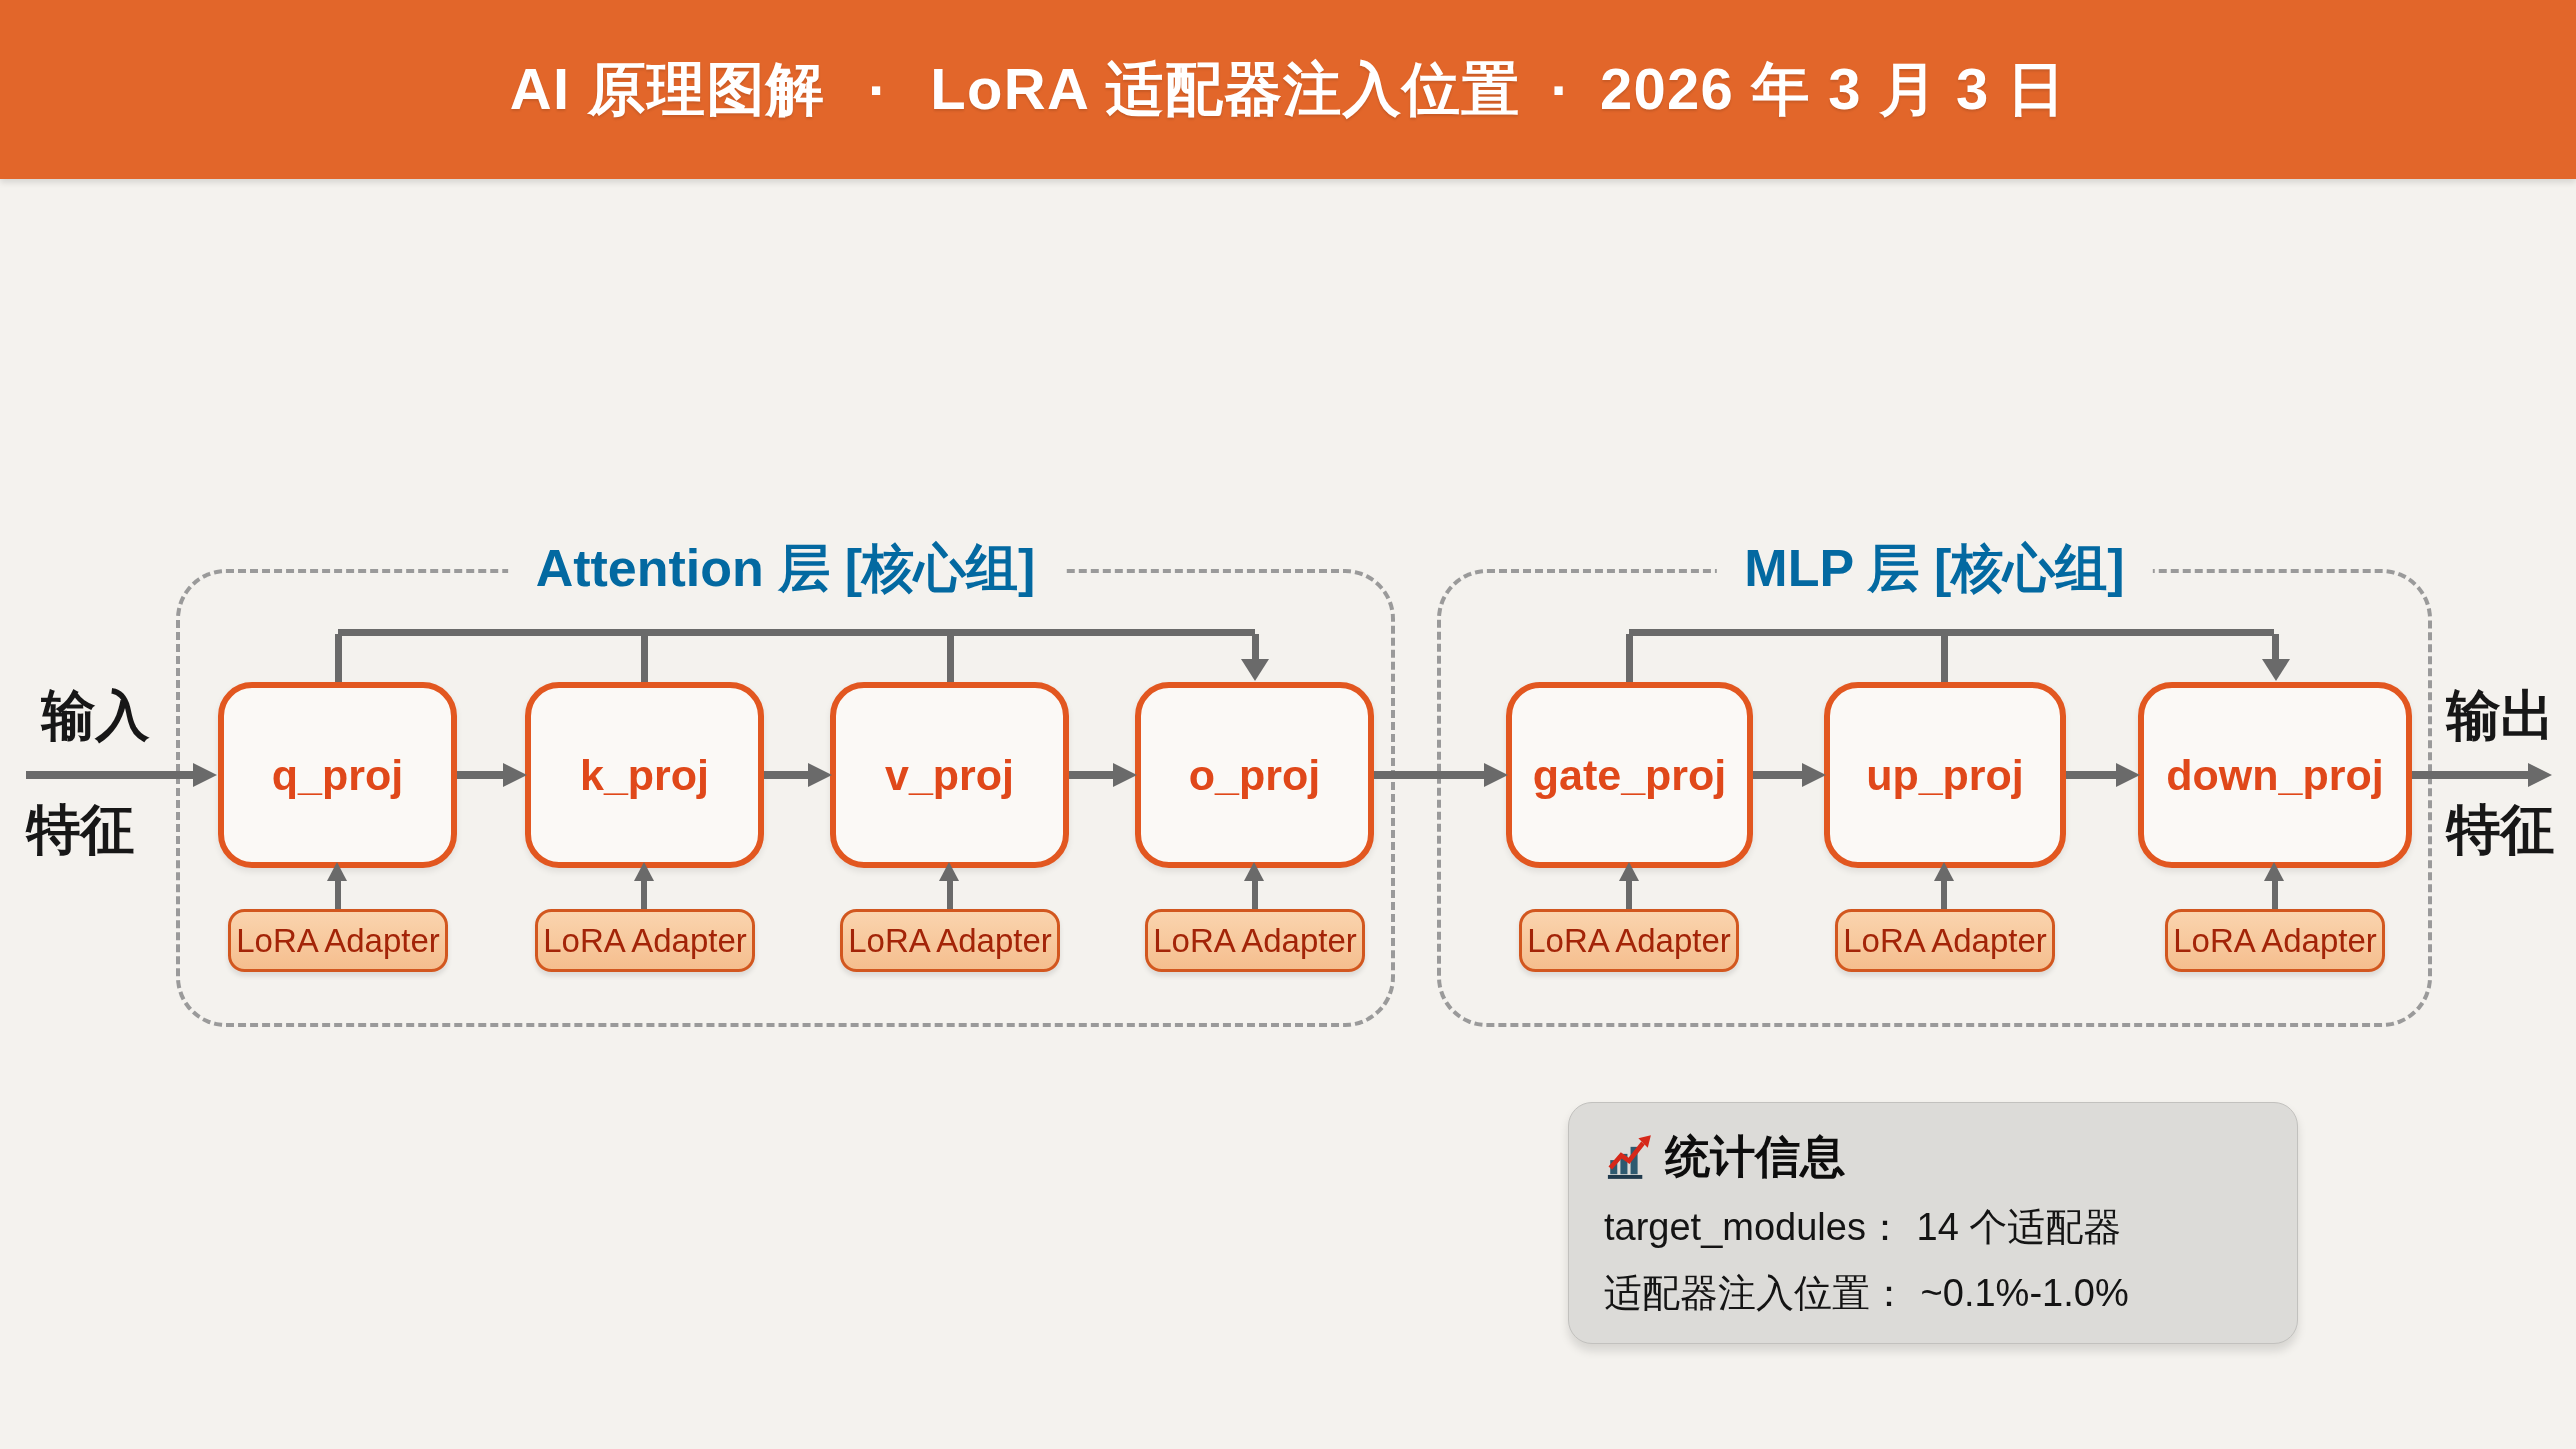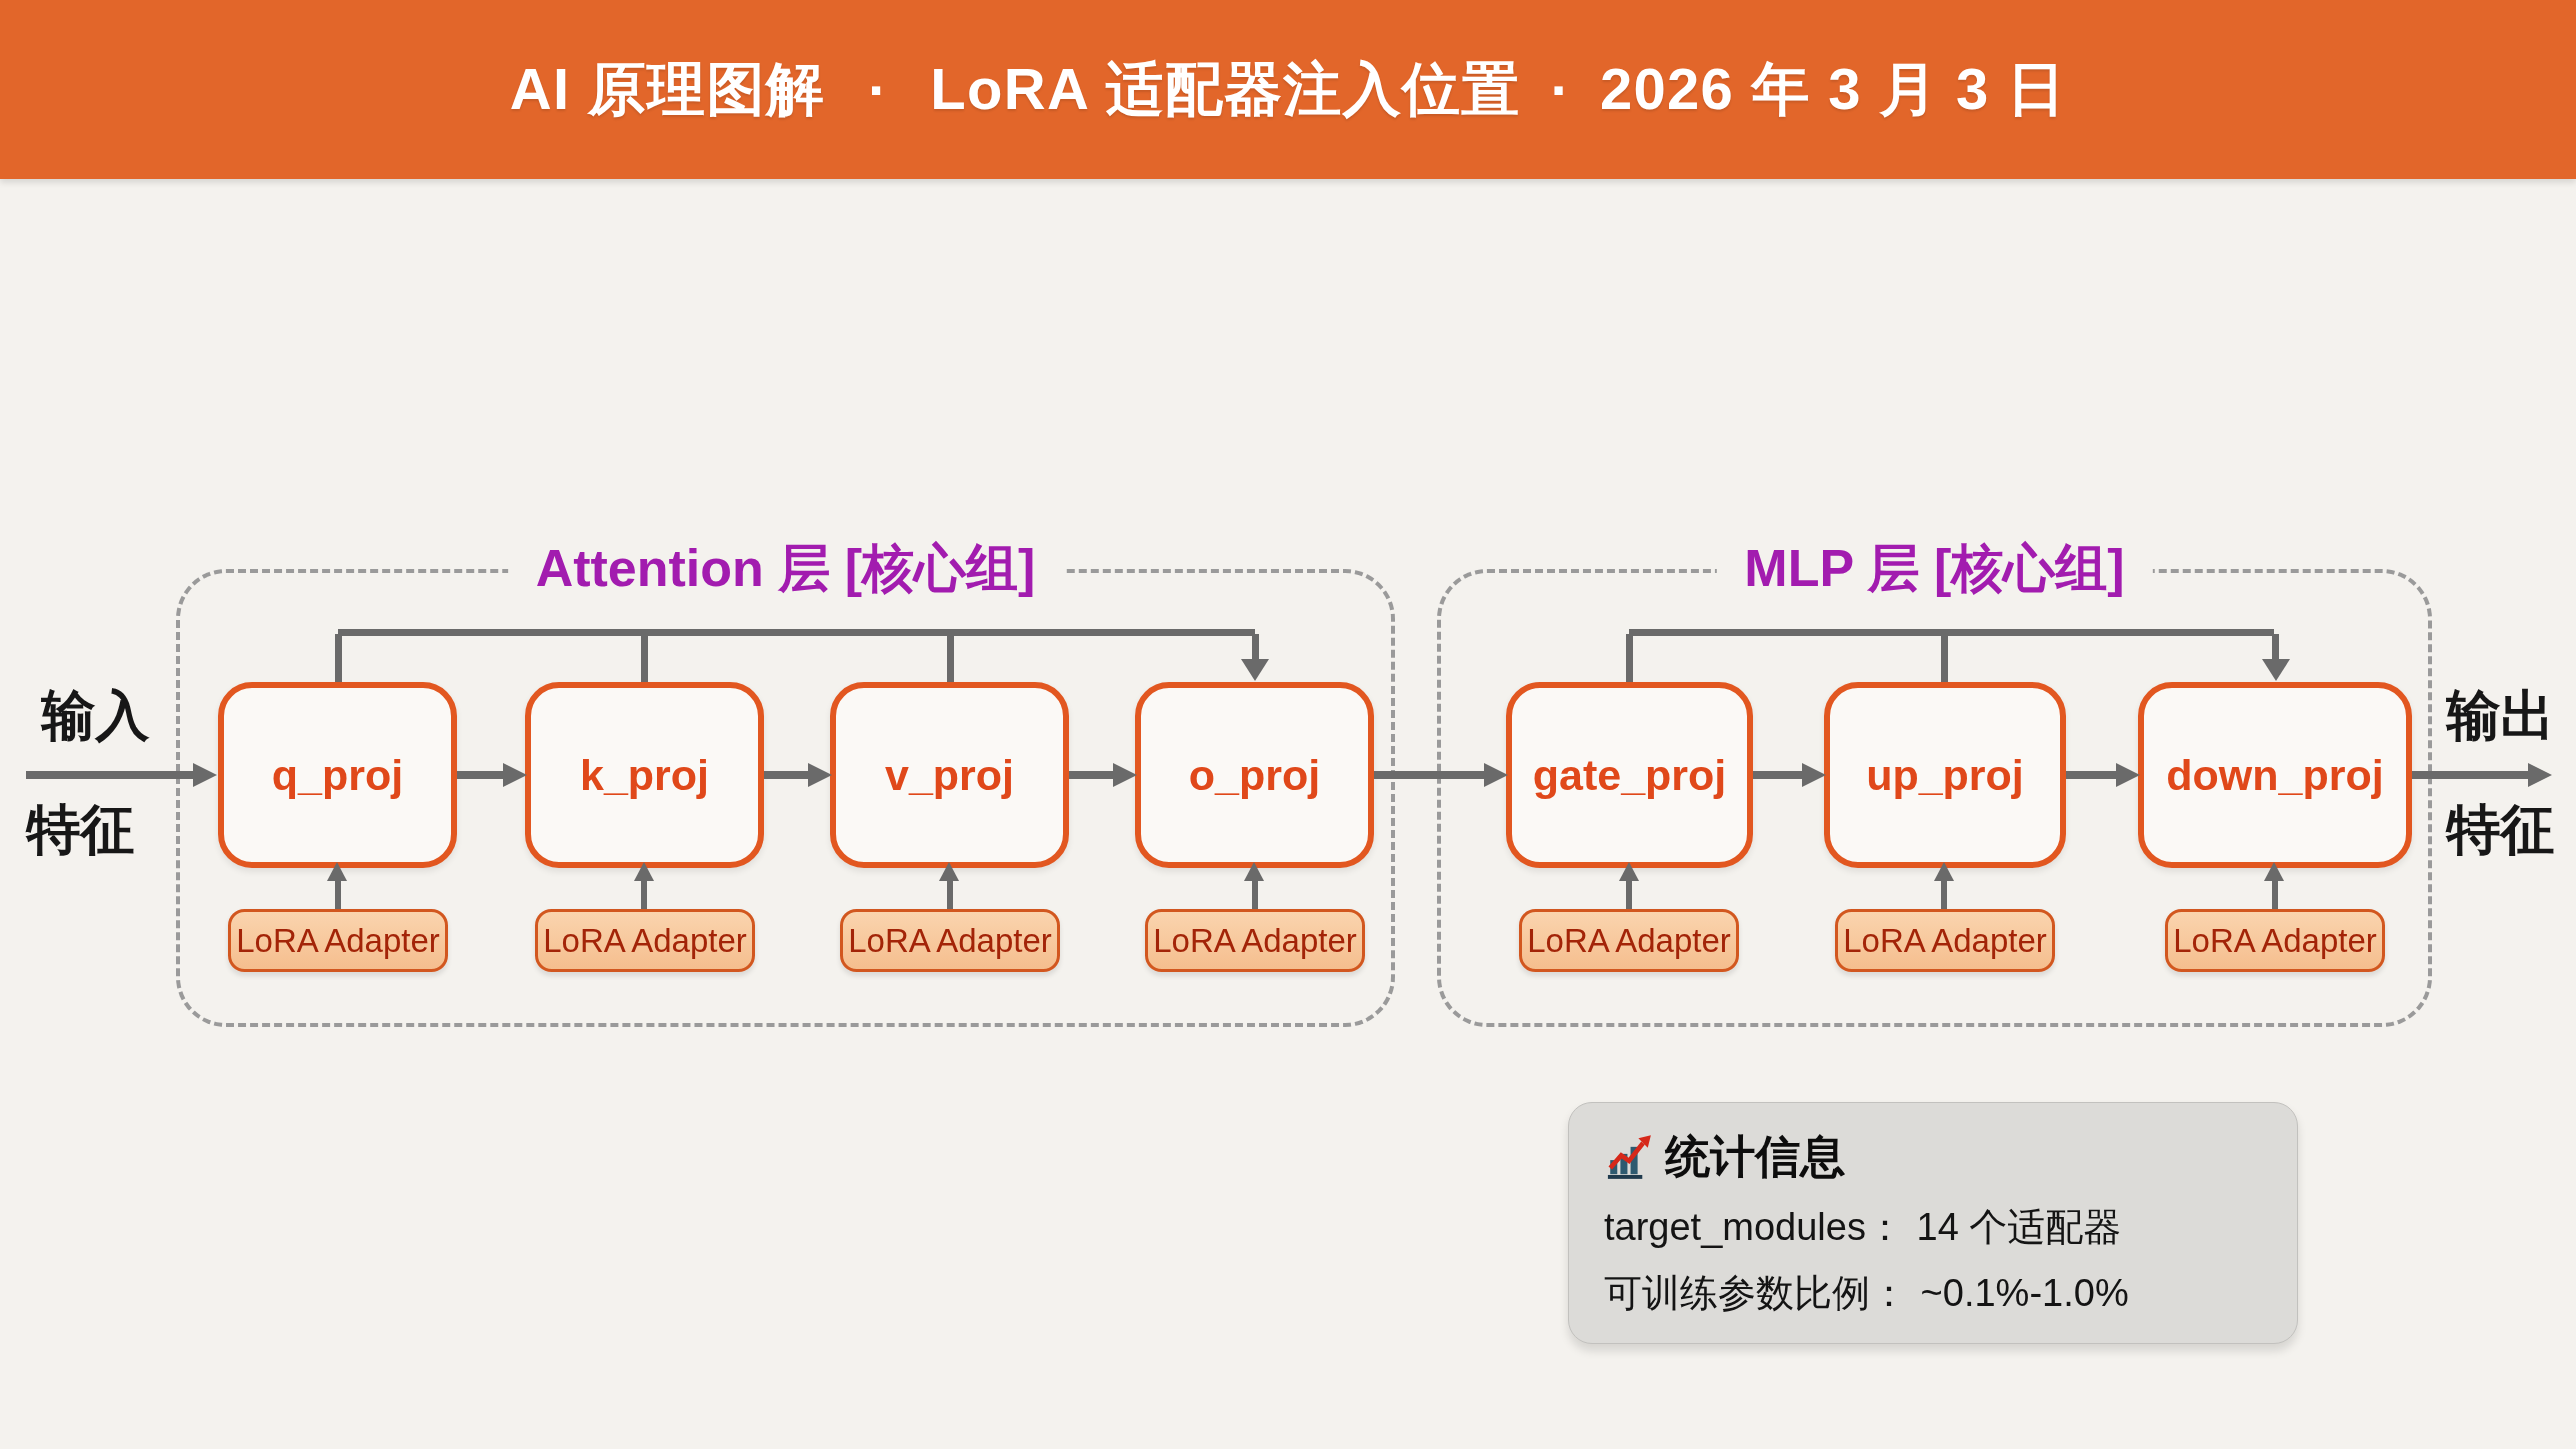--- a/index.html
+++ b/index.html
@@ -29,21 +29,21 @@
   
   .group {
     position: absolute; top: 569px; height: 450px;
     border: 4.4px dashed #9A9A9A; border-radius: 50px;
   }
   .group-attention { left: 176px; width: 1211px; }
   .group-mlp { left: 1437px; width: 987px; }
   .group-label {
     position: absolute; top: -42px; left: 50%; transform: translateX(-50%);
     background: #F4F2EE; padding: 0 28px;
-    font-size: 52px; font-weight: 700; color: #a21caf;
+    font-size: 52px; font-weight: 700; color: #0369a1;
     line-height: 75px; white-space: nowrap;
   }
 
   
   .module {
     position: absolute; top: 682px; height: 186px;
     border: 6.3px solid #E25720; border-radius: 34px;
     background: #FBF9F6;
     display: flex; align-items: center; justify-content: center;
     box-sizing: border-box;
@@ -232,19 +232,19 @@
         <rect x="5" y="55" width="44" height="5" fill="#1F3A4D"></rect>
         <polyline points="8,46 22,30 32,37 50,14" fill="none" stroke="#D6281A" stroke-width="6"></polyline>
         <polygon points="44,8 60,4 56,20" fill="#D6281A"></polygon>
       </svg>
       <span class="stats-title">统计信息</span>
     </div>
     <div class="stats-line">
       <span>target_modules：</span><span class="val">14 个适配器</span>
     </div>
     <div class="stats-line">
-      <span>可训练参数比例：</span><span class="val">~0.1%-1.0%</span>
+      <span>适配器注入位置：</span><span class="val">~0.1%-1.0%</span>
     </div>
   </div>
 
 
 </div>
 
 
 </body></html>

